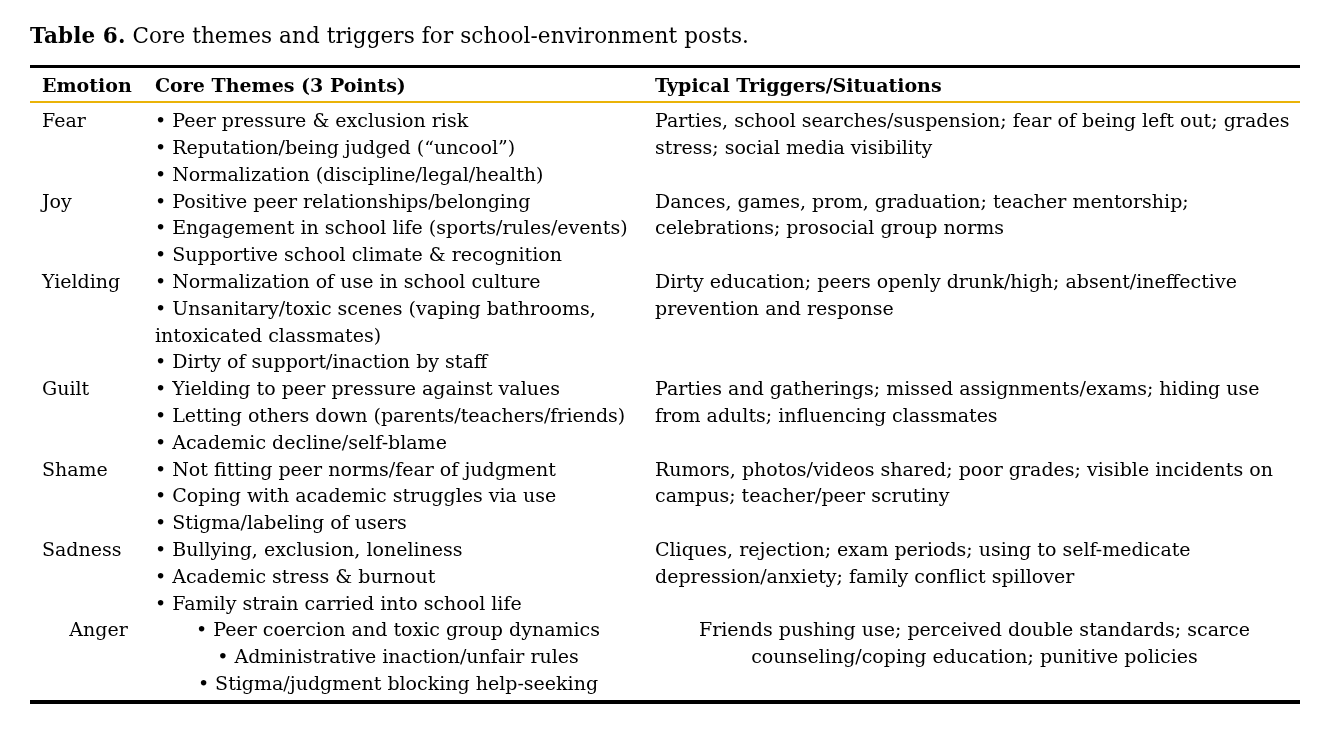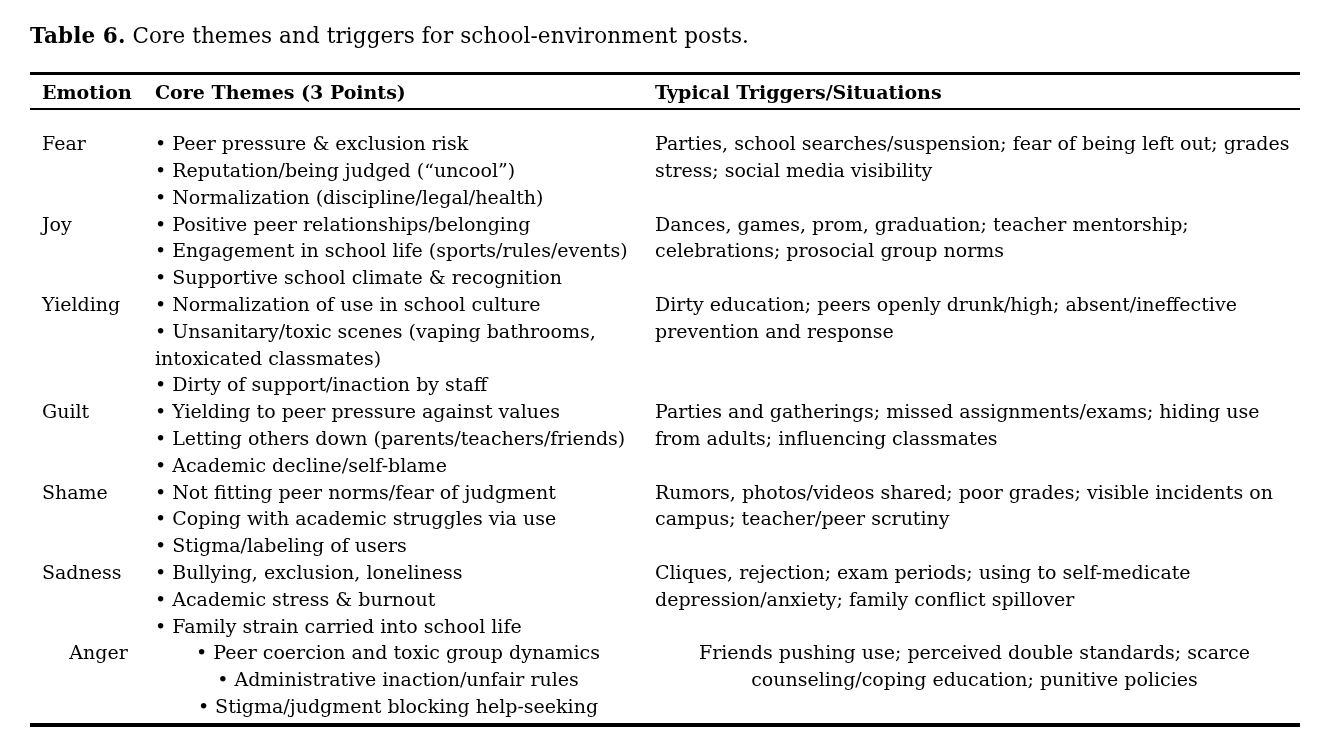--- a/index.html
+++ b/index.html
@@ -10,21 +10,21 @@
     color: #000000;
     font-family: "DejaVu Serif", "Liberation Serif", serif;
     overflow: hidden;
   }
   .page {
     width: 1329px;
     height: 746px;
     background: #ffffff;
   }
   .caption {
-    margin: 21px 30px 22px 30px;
+    margin: 21px 30px 15px 30px;
     font-size: 21.5px;
     line-height: 1.35;
     letter-spacing: 0.1px;
   }
   .caption .caption-label {
     font-weight: bold;
   }
   table.core-table {
     margin-left: 30px;
     width: 1270px;
@@ -32,21 +32,21 @@
     table-layout: fixed;
     border-top: 3.5px solid #000000;
     border-bottom: 4px solid #000000;
     font-size: 19px;
   }
   table.core-table thead th {
     text-align: left;
     font-weight: bold;
     vertical-align: top;
     padding: 4px 0 3px 0;
-    border-bottom: 2px solid #000000;
+    border-bottom: 2px solid #eab308;
     line-height: 1.38;
   }
   table.core-table th:nth-child(1),
   table.core-table td:nth-child(1) {
     width: 125px;
     padding-left: 12px;
   }
   table.core-table th:nth-child(2),
   table.core-table td:nth-child(2) {
     width: 500px;
@@ -57,21 +57,21 @@
     width: 645px;
     padding-right: 6px;
   }
   table.core-table tbody td {
     vertical-align: top;
     padding-top: 0;
     padding-bottom: 0;
     line-height: 26.8px;
   }
   table.core-table tbody tr:first-child td {
-    padding-top: 20px;
+    padding-top: 4px;
   }
   table.core-table tbody tr:last-child td {
     padding-bottom: 3px;
     text-align: center;
   }
   .theme-item {
     line-height: 26.8px;
   }
 </style>
 </head>

